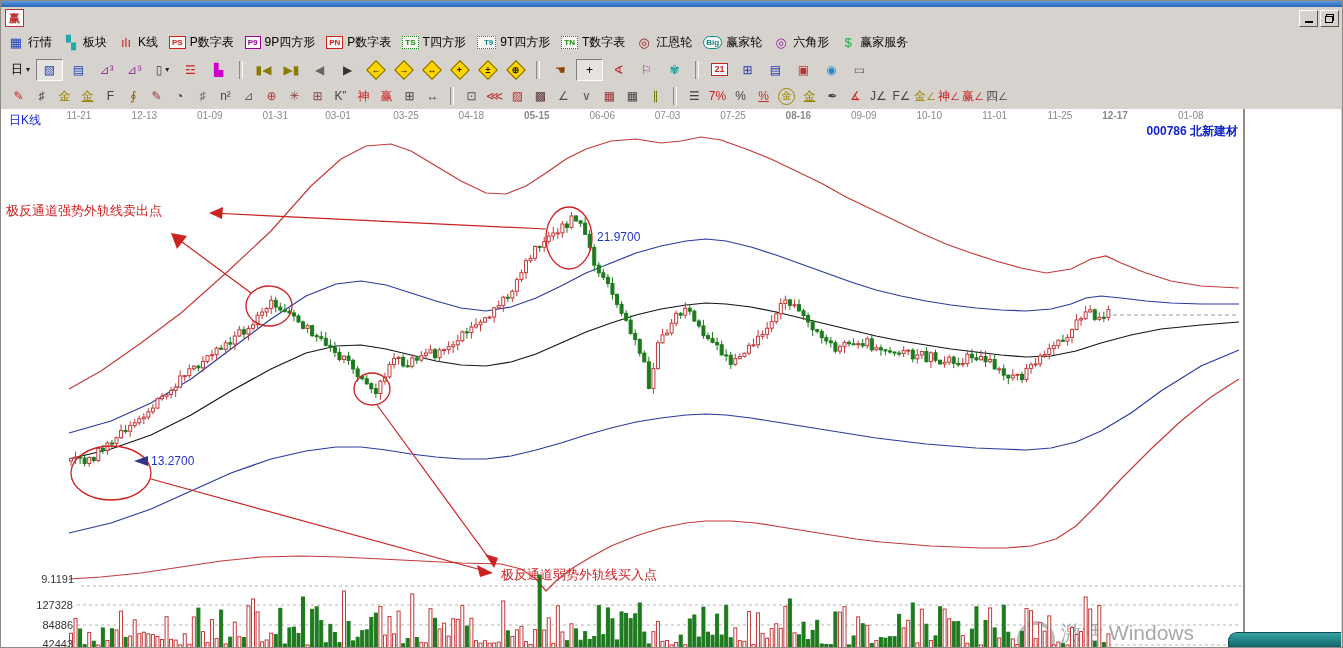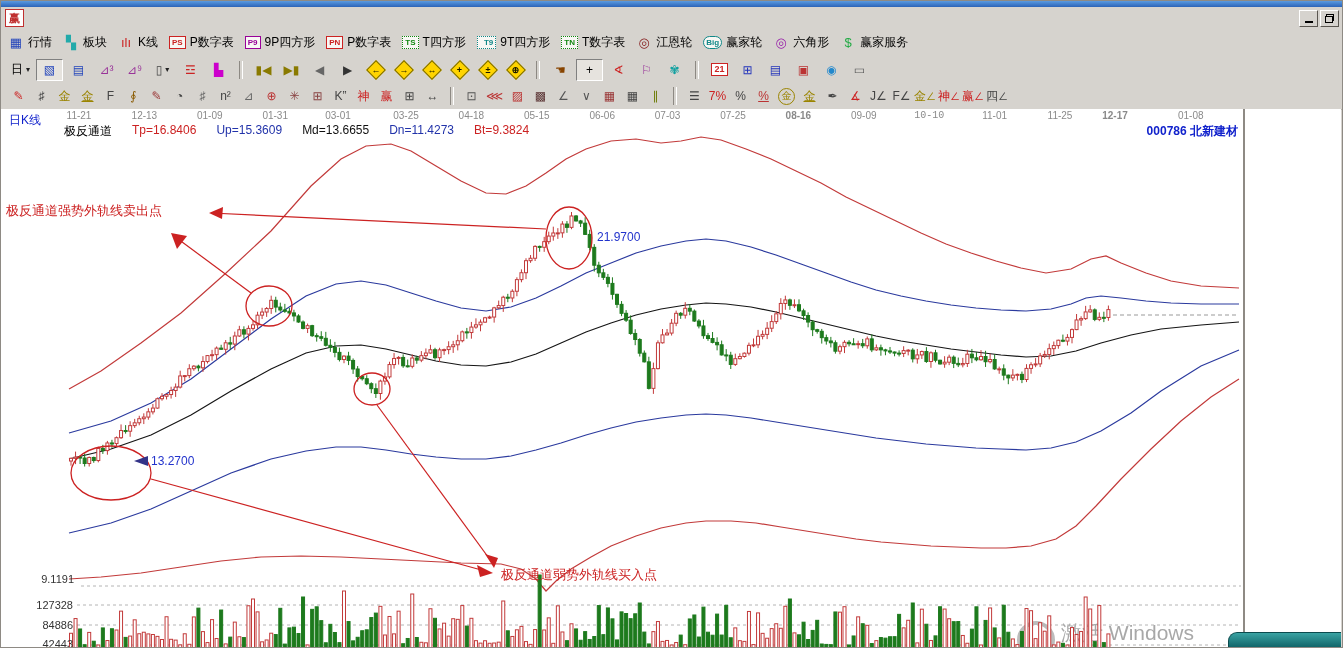--- a/index.html
+++ b/index.html
@@ -1084,40 +1084,30 @@
       </svg>
     <div class="pane-label">日K线</div>
     <div class="date-row" id="date-row">
         <span class="dt" style="left: 56px;">11-21</span>
         <span class="dt" style="left: 121.4px;">12-13</span>
         <span class="dt" style="left: 186.8px;">01-09</span>
         <span class="dt" style="left: 252.2px;">01-31</span>
         <span class="dt" style="left: 315px;">03-01</span>
         <span class="dt" style="left: 383px;">03-25</span>
         <span class="dt" style="left: 448.4px;">04-18</span>
-        <span class="dt" style="left: 513.8px;">05-15</span>
+        <span class="dt" style="left: 513.8px; font-weight: bold;">05-15</span>
         <span class="dt" style="left: 579.2px;">06-06</span>
         <span class="dt" style="left: 644.6px;">07-03</span>
         <span class="dt" style="left: 710px;">07-25</span>
         <span class="dt" style="left: 775.4px; font-weight: bold;">08-16</span>
         <span class="dt" style="left: 840.8px;">09-09</span>
-        <span class="dt" style="left: 906.2px; font-family: Liberation Mono, monospace;">10-10</span>
+        <span class="dt" style="left: 906.2px;">10-10</span>
         <span class="dt" style="left: 971.6px;">11-01</span>
         <span class="dt" style="left: 1037px;">11-25</span>
         <span class="dt" style="left: 1092px; font-weight: bold;">12-17</span>
         <span class="dt" style="left: 1167.8px;">01-08</span>
       </div>
-    <div class="ind-row">
-      <span>极反通道</span>
-      <span id="ind-values" style="display:flex;gap:20px;">
-          <span style="color: rgb(204, 34, 34);">Tp=16.8406</span>
-          <span style="color: rgb(34, 51, 170);">Up=15.3609</span>
-          <span style="color: rgb(17, 17, 17);">Md=13.6655</span>
-          <span style="color: rgb(34, 51, 170);">Dn=11.4273</span>
-          <span style="color: rgb(204, 34, 34);">Bt=9.3824</span>
-        </span>
-    </div>
     <div class="stock">000786 北新建材</div>
   </div>
 
   <div class="right-panel"></div>
   <div class="corner"></div>
 </div>
 
 </body></html>

